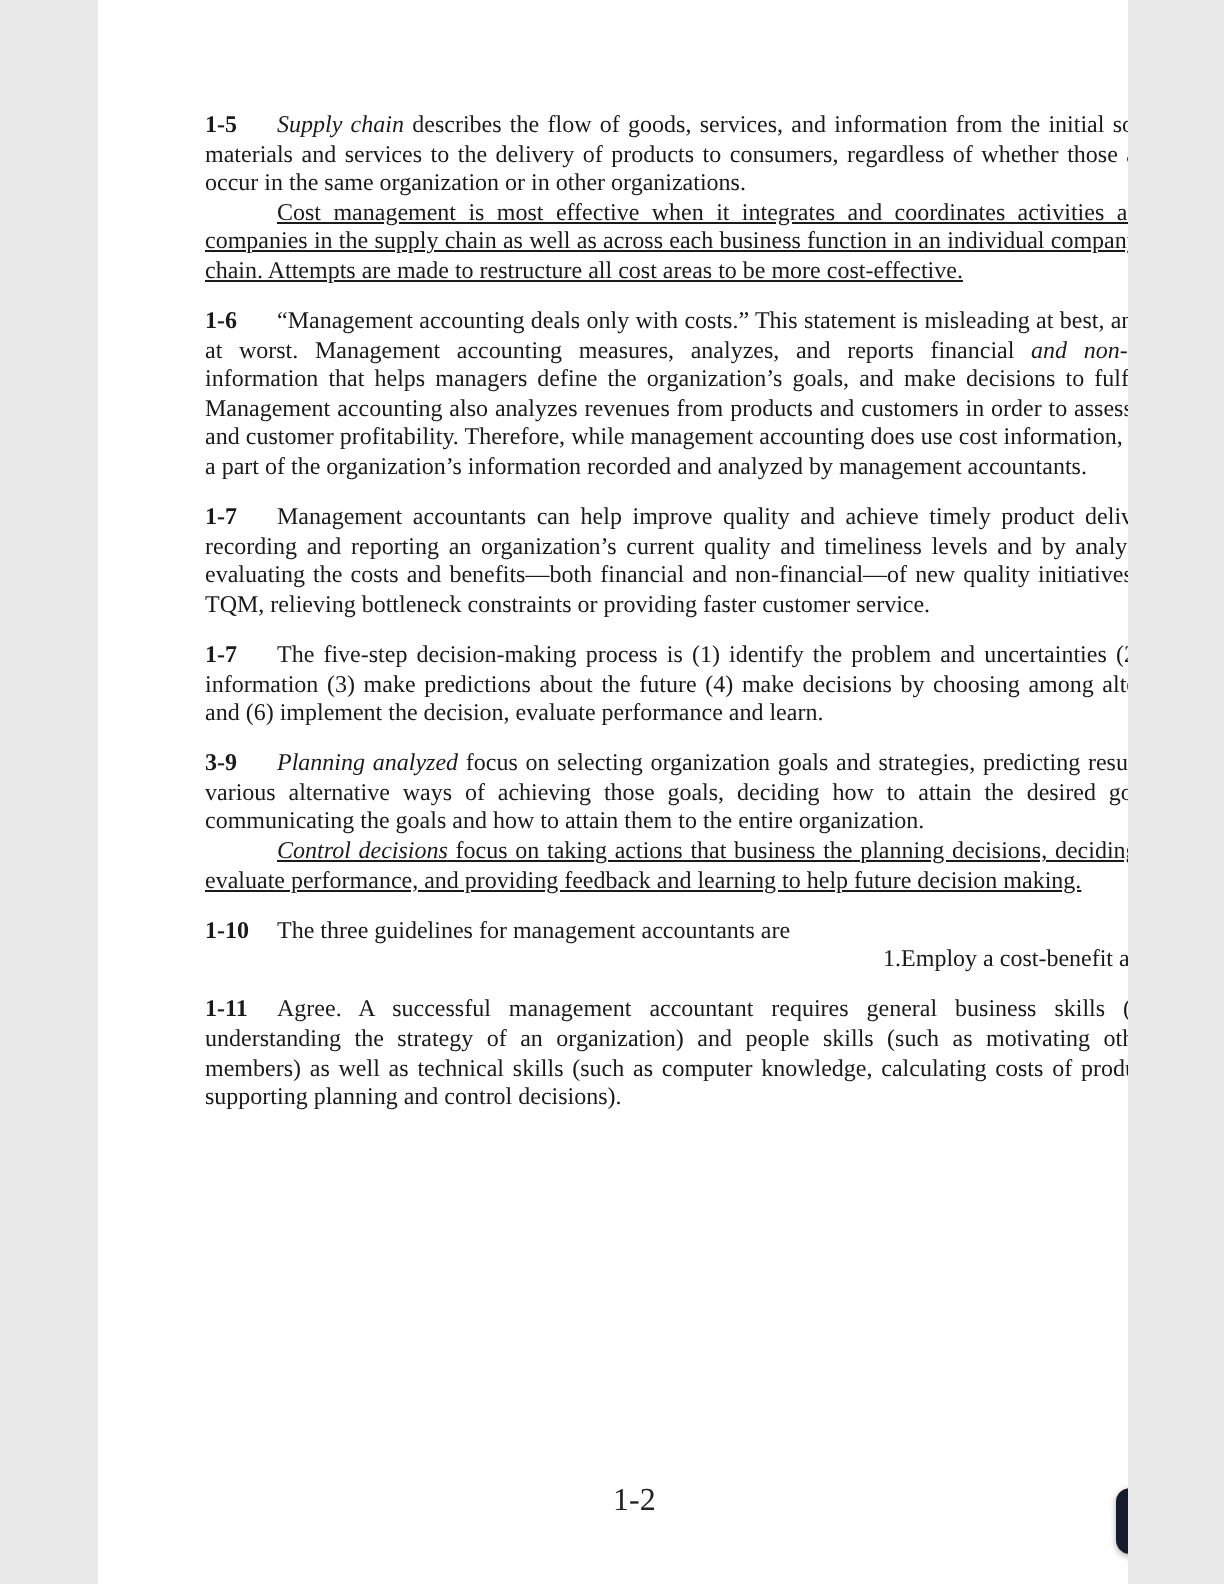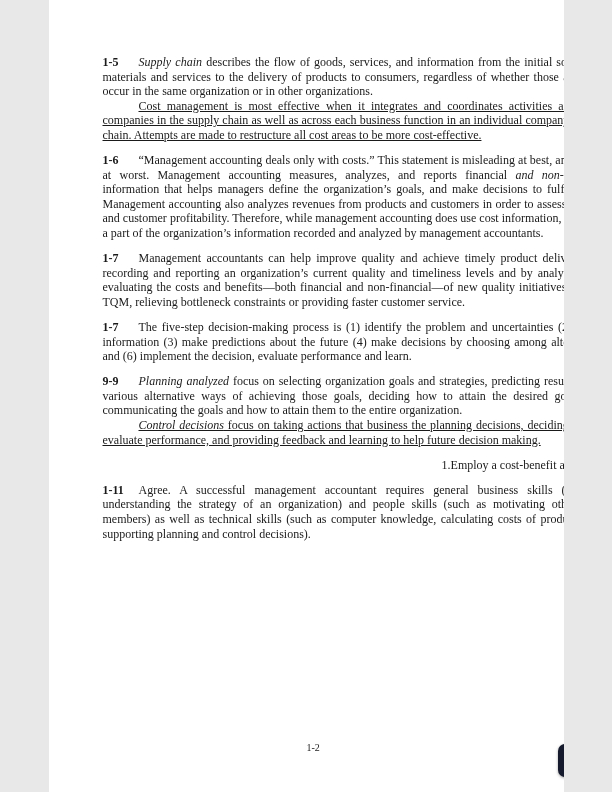--- a/index.html
+++ b/index.html
@@ -32,21 +32,21 @@
     width: 36px;
     font-weight: bold;
   }
   .it { font-style: italic; }
   .li { margin-left: 36px; text-align: right; }
   .li-num { display: inline-block; width: 14px; }
   #footer-page-number {
     position: absolute;
     left: 258px;
     top: 742px;
-    font-size: 10px;
+    font-size: 16px;
     color: #222222;
   }
   #brand-badge {
     position: absolute;
     left: 509px;
     top: 744px;
     width: 89px;
     height: 33px;
     border-radius: 7px;
     background: var(--brand-bg, #151a2c);
@@ -80,24 +80,25 @@
       <div class="section">
         <p class="para"><span class="qnum">1-6</span><span>“Management accounting deals only with costs.” This statement is misleading at best, and wrong at worst. Management accounting measures, analyzes, and reports financial </span><span class="it">and non-financial</span><span> information that helps managers define the organization’s goals, and make decisions to fulfill them. Management accounting also analyzes revenues from products and customers in order to assess product and customer profitability. Therefore, while management accounting does use cost information, it is only a part of the organization’s information recorded and analyzed by management accountants.</span></p>
       </div>
       <div class="section">
         <p class="para"><span class="qnum">1-7</span><span>Management accountants can help improve quality and achieve timely product deliveries by recording and reporting an organization’s current quality and timeliness levels and by analyzing and evaluating the costs and benefits—both financial and non-financial—of new quality initiatives such as TQM, relieving bottleneck constraints or providing faster customer service.</span></p>
       </div>
       <div class="section">
         <p class="para"><span class="qnum">1-7</span><span>The five-step decision-making process is (1) identify the problem and uncertainties (2) obtain information (3) make predictions about the future (4) make decisions by choosing among alternatives and (6) implement the decision, evaluate performance and learn.</span></p>
       </div>
       <div class="section">
-        <p class="para"><span class="qnum">9-9</span><span class="it">Planning analyzed</span><span> focus on selecting organization goals and strategies, predicting results under various alternative ways of achieving those goals, deciding how to attain the desired goals, and communicating the goals and how to attain them to the entire organization.</span></p>
+        <p class="para"><span class="qnum">3-9</span><span class="it">Planning analyzed</span><span> focus on selecting organization goals and strategies, predicting results under various alternative ways of achieving those goals, deciding how to attain the desired goals, and communicating the goals and how to attain them to the entire organization.</span></p>
         <p class="para indent"><span class="it">Control decisions</span><span> focus on taking actions that business the planning decisions, deciding how to evaluate performance, and providing feedback and learning to help future decision making.</span></p>
       </div>
       <div class="section">
+        <p class="para"><span class="qnum">1-10</span><span>The three guidelines for management accountants are</span></p>
         <div class="li"><span class="li-num">1.</span><span class="li-text">Employ a cost-benefit approach.</span></div>
       </div>
       <div class="section">
         <p class="para"><span class="qnum">1-11</span><span>Agree. A successful management accountant requires general business skills (such as understanding the strategy of an organization) and people skills (such as motivating other team members) as well as technical skills (such as computer knowledge, calculating costs of products, and supporting planning and control decisions).</span></p>
       </div>
     </div>
 
   <div id="footer-page-number">1-2</div>
 
   <div id="brand-badge">

